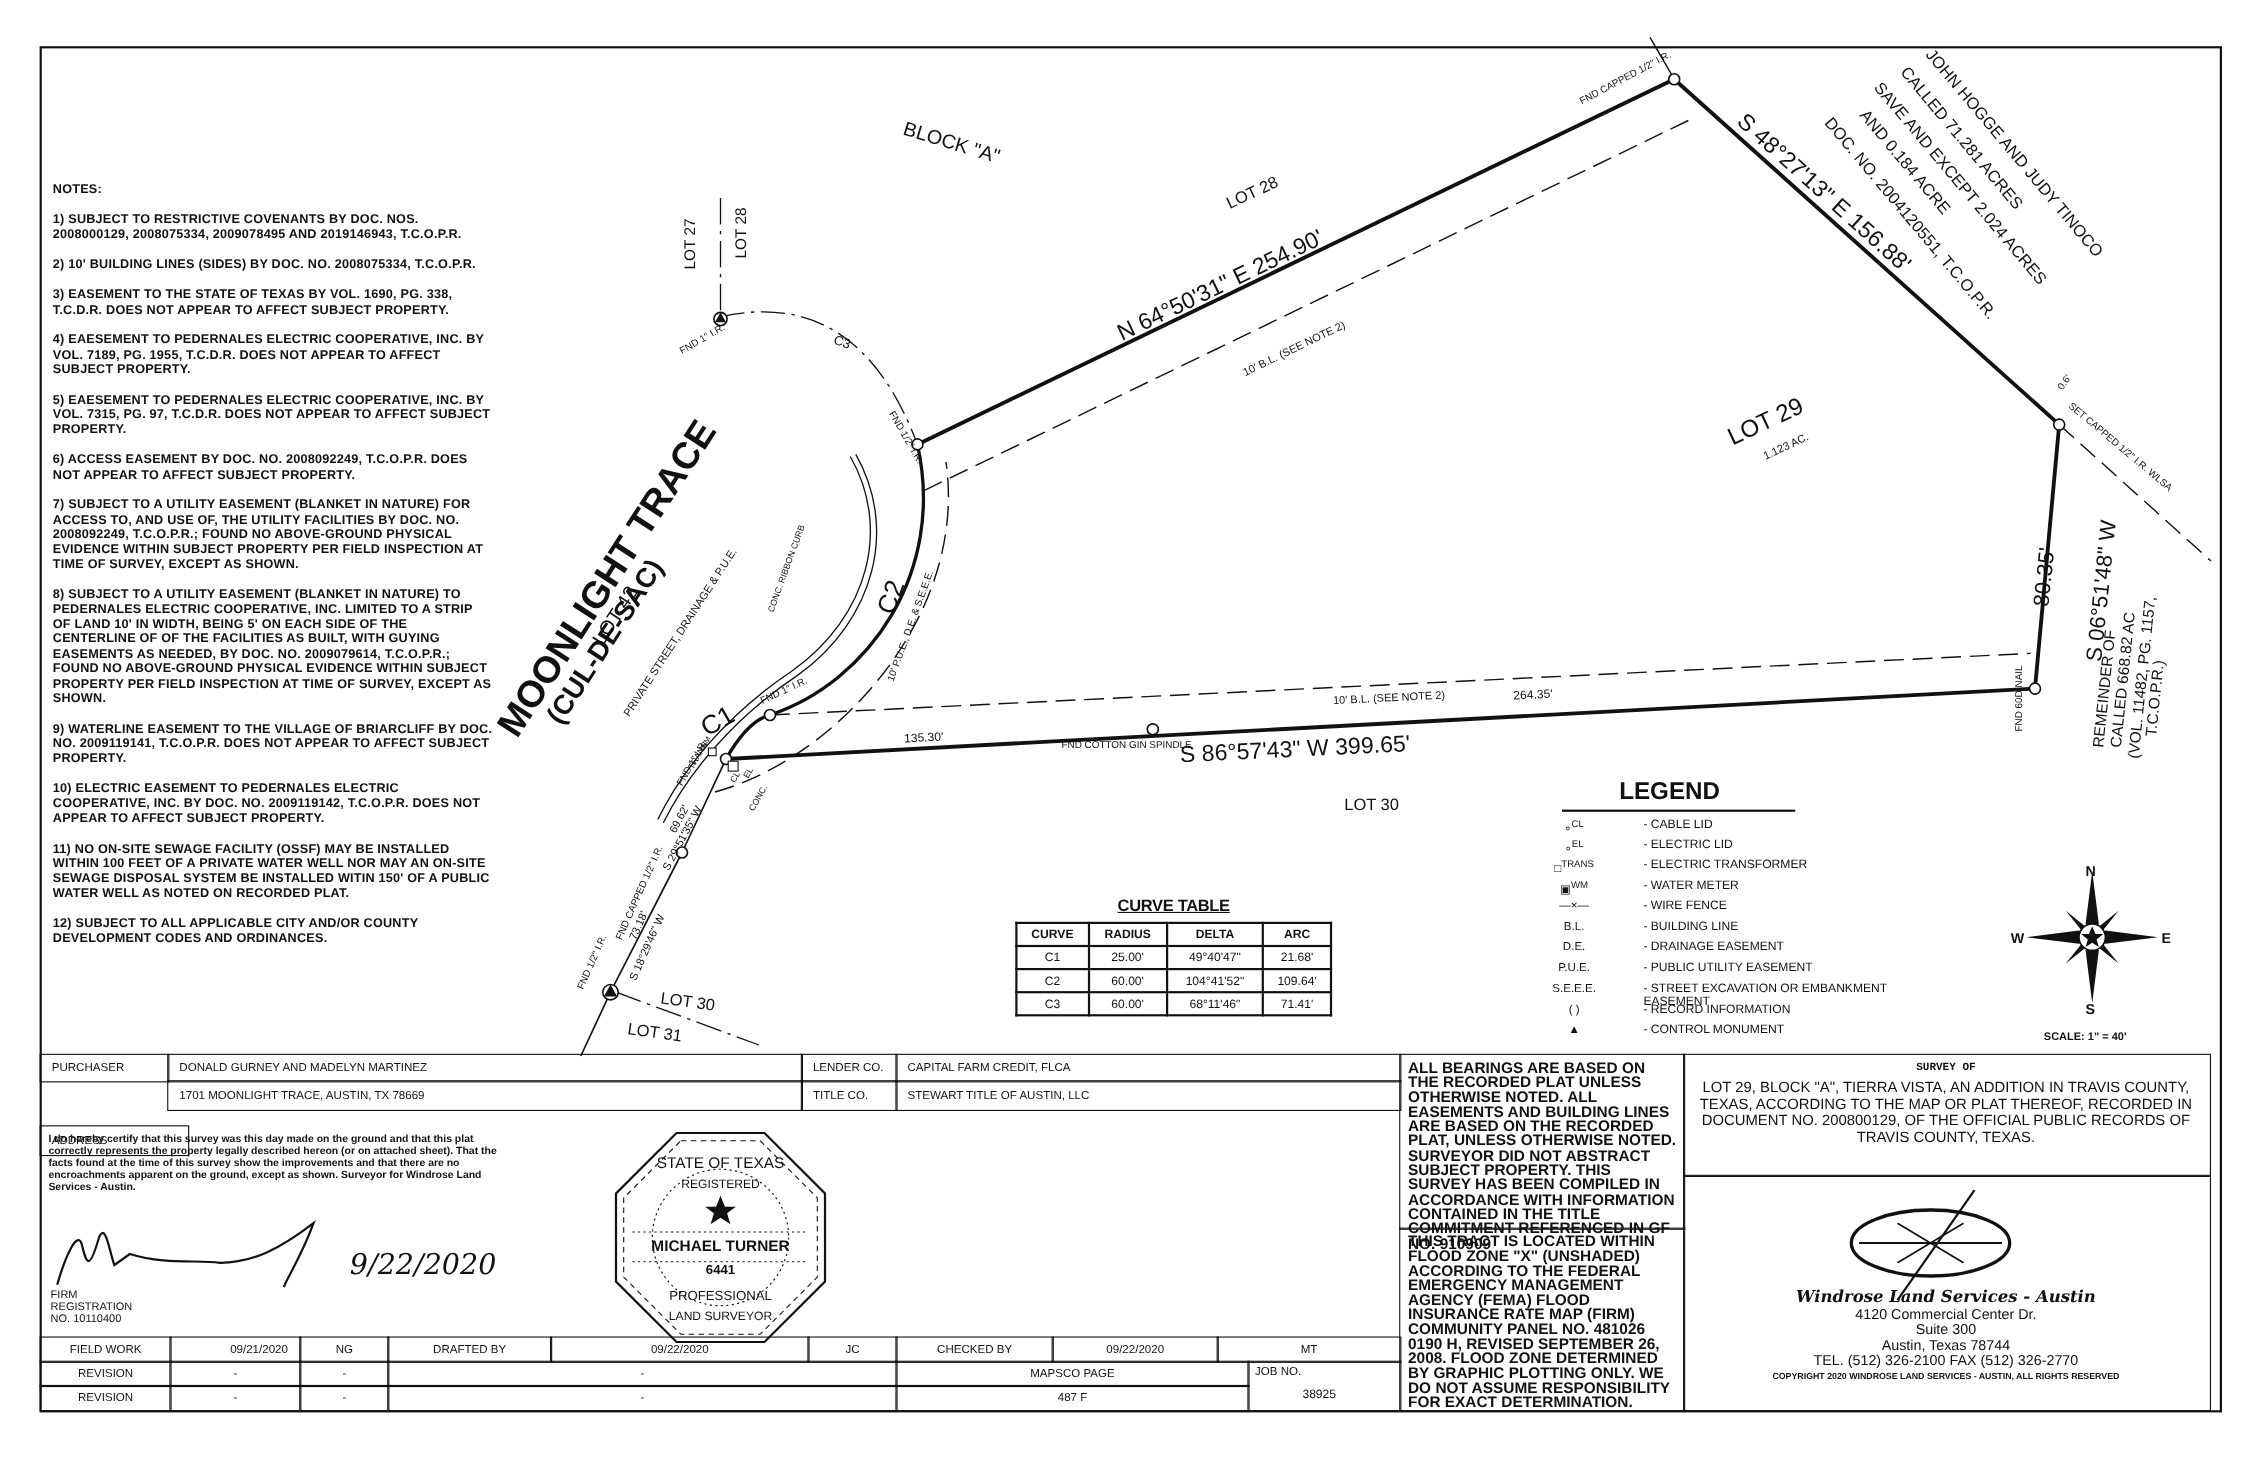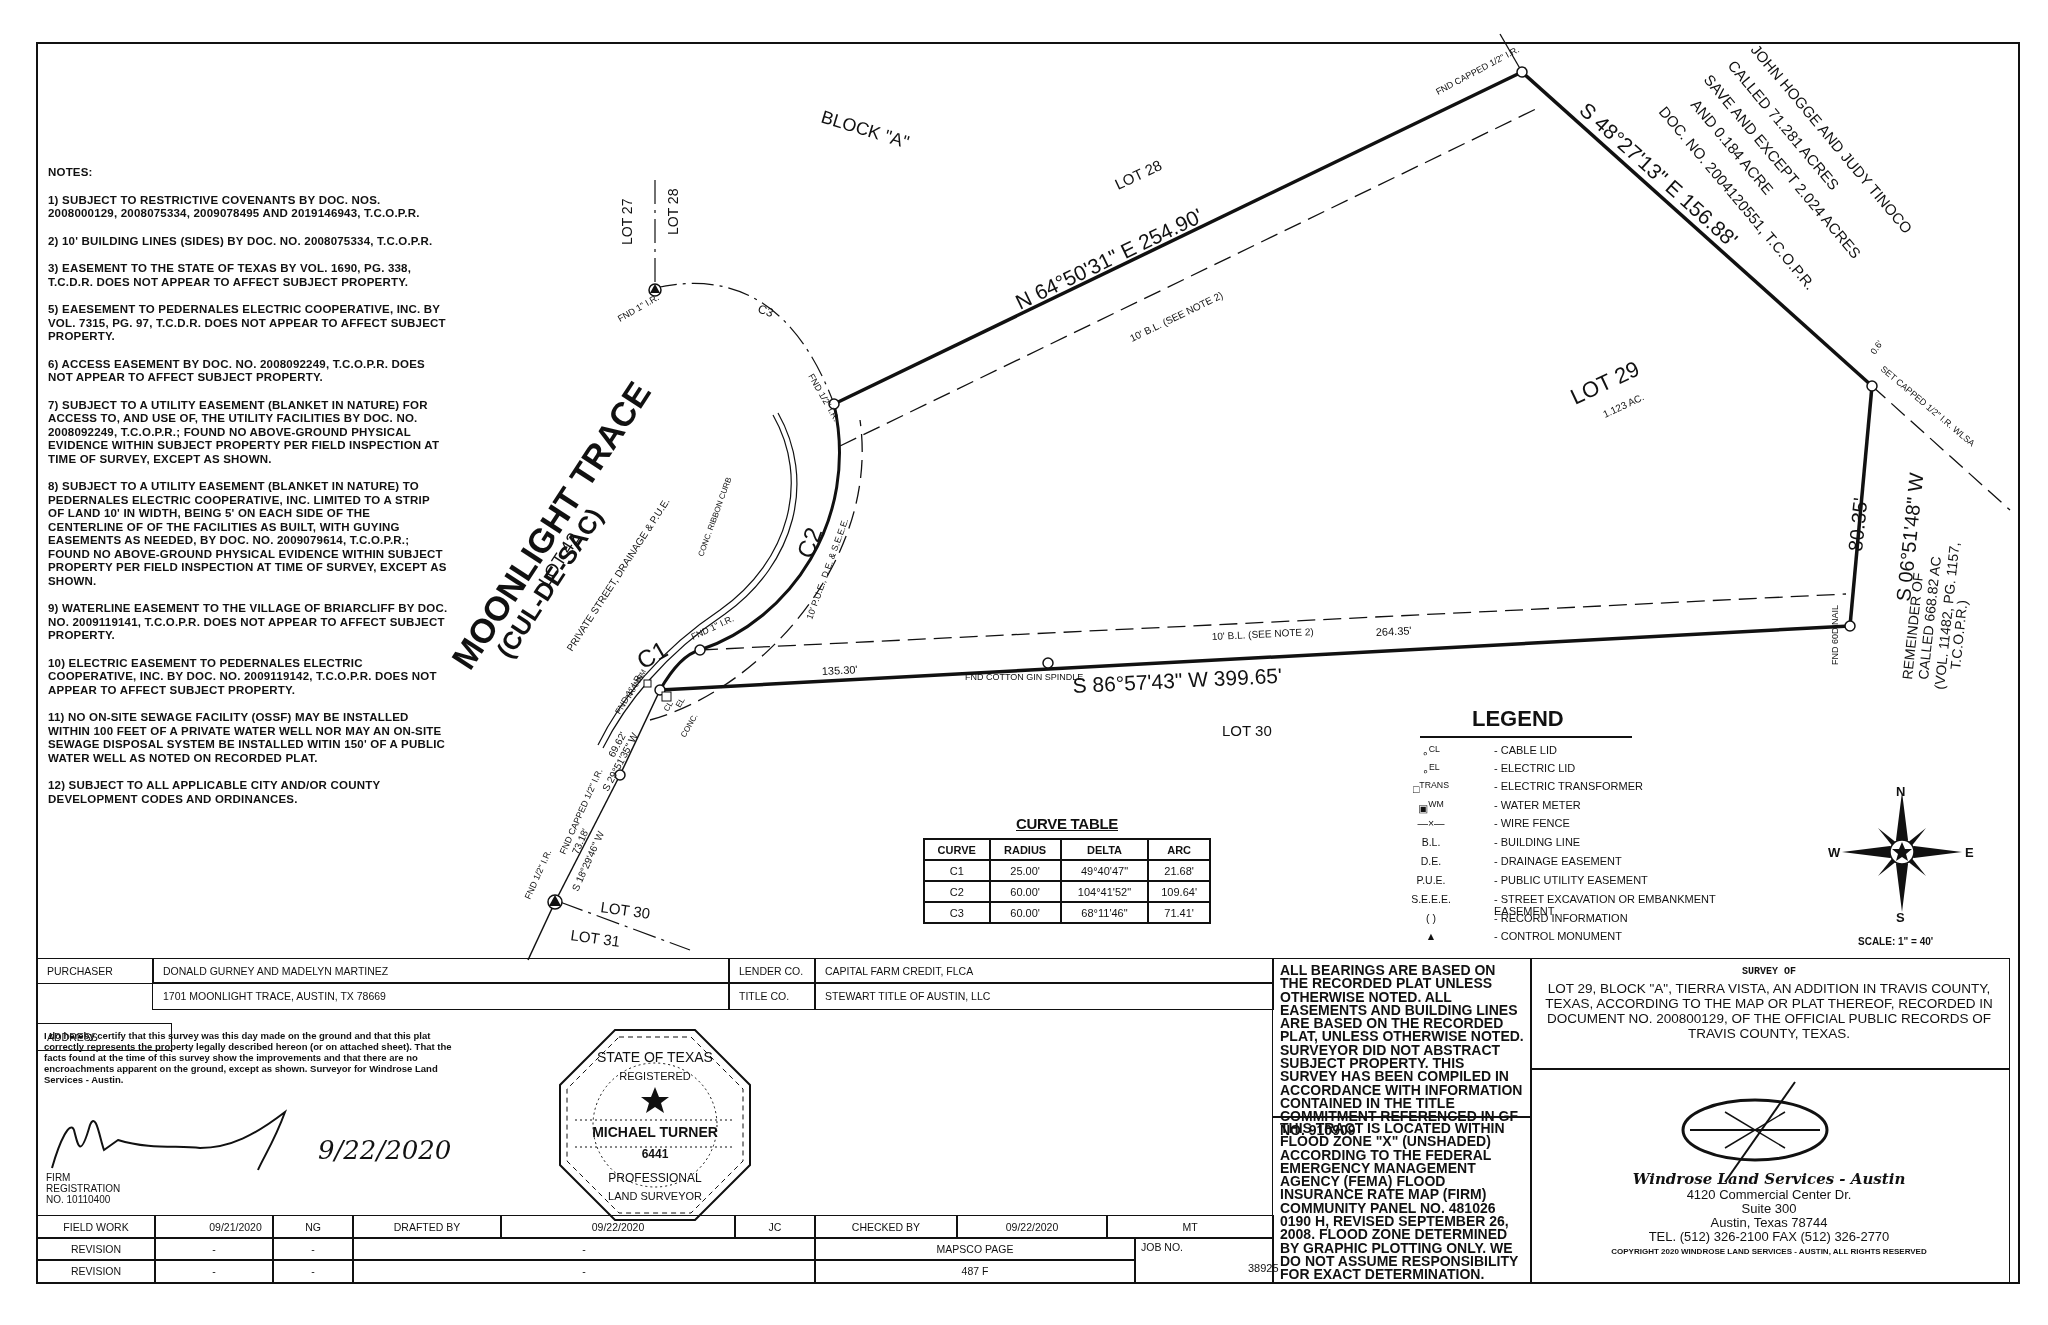--- a/index.html
+++ b/index.html
@@ -207,20 +207,21 @@
     <line x1="-30" y1="-18" x2="30" y2="18" stroke="#111" stroke-width="1.5"></line>
     <line x1="-30" y1="18" x2="30" y2="-18" stroke="#111" stroke-width="1.5"></line>
   </g>
 </svg>
 
 <div class="notes">
   <div class="hdr">NOTES:</div>
   <div class="note">1) SUBJECT TO RESTRICTIVE COVENANTS BY DOC. NOS. 2008000129, 2008075334, 2009078495 AND 2019146943, T.C.O.P.R.</div>
   <div class="note">2) 10' BUILDING LINES (SIDES) BY DOC. NO. 2008075334, T.C.O.P.R.</div>
   <div class="note">3) EASEMENT TO THE STATE OF TEXAS BY VOL. 1690, PG. 338, T.C.D.R. DOES NOT APPEAR TO AFFECT SUBJECT PROPERTY.</div>
+  <div class="note">4) EAESEMENT TO PEDERNALES ELECTRIC COOPERATIVE, INC. BY VOL. 7189, PG. 1955, T.C.D.R. DOES NOT APPEAR TO AFFECT SUBJECT PROPERTY.</div>
   <div class="note">5) EAESEMENT TO PEDERNALES ELECTRIC COOPERATIVE, INC. BY VOL. 7315, PG. 97, T.C.D.R. DOES NOT APPEAR TO AFFECT SUBJECT PROPERTY.</div>
   <div class="note">6) ACCESS EASEMENT BY DOC. NO. 2008092249, T.C.O.P.R. DOES NOT APPEAR TO AFFECT SUBJECT PROPERTY.</div>
   <div class="note">7) SUBJECT TO A UTILITY EASEMENT (BLANKET IN NATURE) FOR ACCESS TO, AND USE OF, THE UTILITY FACILITIES BY DOC. NO. 2008092249, T.C.O.P.R.; FOUND NO ABOVE-GROUND PHYSICAL EVIDENCE WITHIN SUBJECT PROPERTY PER FIELD INSPECTION AT TIME OF SURVEY, EXCEPT AS SHOWN.</div>
   <div class="note">8) SUBJECT TO A UTILITY EASEMENT (BLANKET IN NATURE) TO PEDERNALES ELECTRIC COOPERATIVE, INC. LIMITED TO A STRIP OF LAND 10' IN WIDTH, BEING 5' ON EACH SIDE OF THE CENTERLINE OF OF THE FACILITIES AS BUILT, WITH GUYING EASEMENTS AS NEEDED, BY DOC. NO. 2009079614, T.C.O.P.R.; FOUND NO ABOVE-GROUND PHYSICAL EVIDENCE WITHIN SUBJECT PROPERTY PER FIELD INSPECTION AT TIME OF SURVEY, EXCEPT AS SHOWN.</div>
   <div class="note">9) WATERLINE EASEMENT TO THE VILLAGE OF BRIARCLIFF BY DOC. NO. 2009119141, T.C.O.P.R. DOES NOT APPEAR TO AFFECT SUBJECT PROPERTY.</div>
   <div class="note">10) ELECTRIC EASEMENT TO PEDERNALES ELECTRIC COOPERATIVE, INC. BY DOC. NO. 2009119142, T.C.O.P.R. DOES NOT APPEAR TO AFFECT SUBJECT PROPERTY.</div>
   <div class="note">11) NO ON-SITE SEWAGE FACILITY (OSSF) MAY BE INSTALLED WITHIN 100 FEET OF A PRIVATE WATER WELL NOR MAY AN ON-SITE SEWAGE DISPOSAL SYSTEM BE INSTALLED WITIN 150' OF A PUBLIC WATER WELL AS NOTED ON RECORDED PLAT.</div>
   <div class="note">12) SUBJECT TO ALL APPLICABLE CITY AND/OR COUNTY DEVELOPMENT CODES AND ORDINANCES.</div>
 </div>
 
@@ -335,21 +336,21 @@
   <div class="cell c" style="left:272px;top:1237px;width:82px;height:24px;">-</div>
   <div class="cell c" style="left:352px;top:1237px;width:464px;height:24px;">-</div>
   <div class="cell c" style="left:814px;top:1237px;width:322px;height:24px;">MAPSCO PAGE</div>
   <div class="cell" style="left:1134px;top:1237px;width:140px;height:46px;align-items:flex-start;padding:3px 0 0 6px;">JOB NO.</div>
 
   <div class="cell c" style="left:36px;top:1259px;width:120px;height:24px;">REVISION</div>
   <div class="cell c" style="left:154px;top:1259px;width:120px;height:24px;">-</div>
   <div class="cell c" style="left:272px;top:1259px;width:82px;height:24px;">-</div>
   <div class="cell c" style="left:352px;top:1259px;width:464px;height:24px;">-</div>
   <div class="cell c" style="left:814px;top:1259px;width:322px;height:24px;">487 F</div>
-  <div style="position:absolute;left:1248px;top:1262px;font-size:11px;">38925</div>
+  <div style="position:absolute;left:1184px;top:1262px;font-size:11px;">38925</div>
 
   <div class="cell" style="left:1272px;top:958px;width:260px;height:160px;border-width:1.5px;"></div>
   <div class="bearing-note" style="left:1274px;top:960px;width:256px;">ALL BEARINGS ARE BASED ON THE RECORDED PLAT UNLESS OTHERWISE NOTED. ALL EASEMENTS AND BUILDING LINES ARE BASED ON THE RECORDED PLAT, UNLESS OTHERWISE NOTED. SURVEYOR DID NOT ABSTRACT SUBJECT PROPERTY. THIS SURVEY HAS BEEN COMPILED IN ACCORDANCE WITH INFORMATION CONTAINED IN THE TITLE COMMITMENT REFERENCED IN GF NO. 910909</div>
   <div class="cell" style="left:1272px;top:1116px;width:260px;height:167px;"></div>
   <div class="flood-note" style="left:1274px;top:1118px;width:256px;">THIS TRACT IS LOCATED WITHIN FLOOD ZONE "X" (UNSHADED) ACCORDING TO THE FEDERAL EMERGENCY MANAGEMENT AGENCY (FEMA) FLOOD INSURANCE RATE MAP (FIRM) COMMUNITY PANEL NO. 481026 0190 H, REVISED SEPTEMBER 26, 2008. FLOOD ZONE DETERMINED BY GRAPHIC PLOTTING ONLY. WE DO NOT ASSUME RESPONSIBILITY FOR EXACT DETERMINATION.</div>
 
   <div class="cell" style="left:1530px;top:958px;width:480px;height:112px;"></div>
   <div class="survey-of">
     <div class="so-h">SURVEY OF</div>
     <div class="so-b">LOT 29, BLOCK "A", TIERRA VISTA, AN ADDITION IN TRAVIS COUNTY, TEXAS, ACCORDING TO THE MAP OR PLAT THEREOF, RECORDED IN DOCUMENT NO. 200800129, OF THE OFFICIAL PUBLIC RECORDS OF TRAVIS COUNTY, TEXAS.</div>

